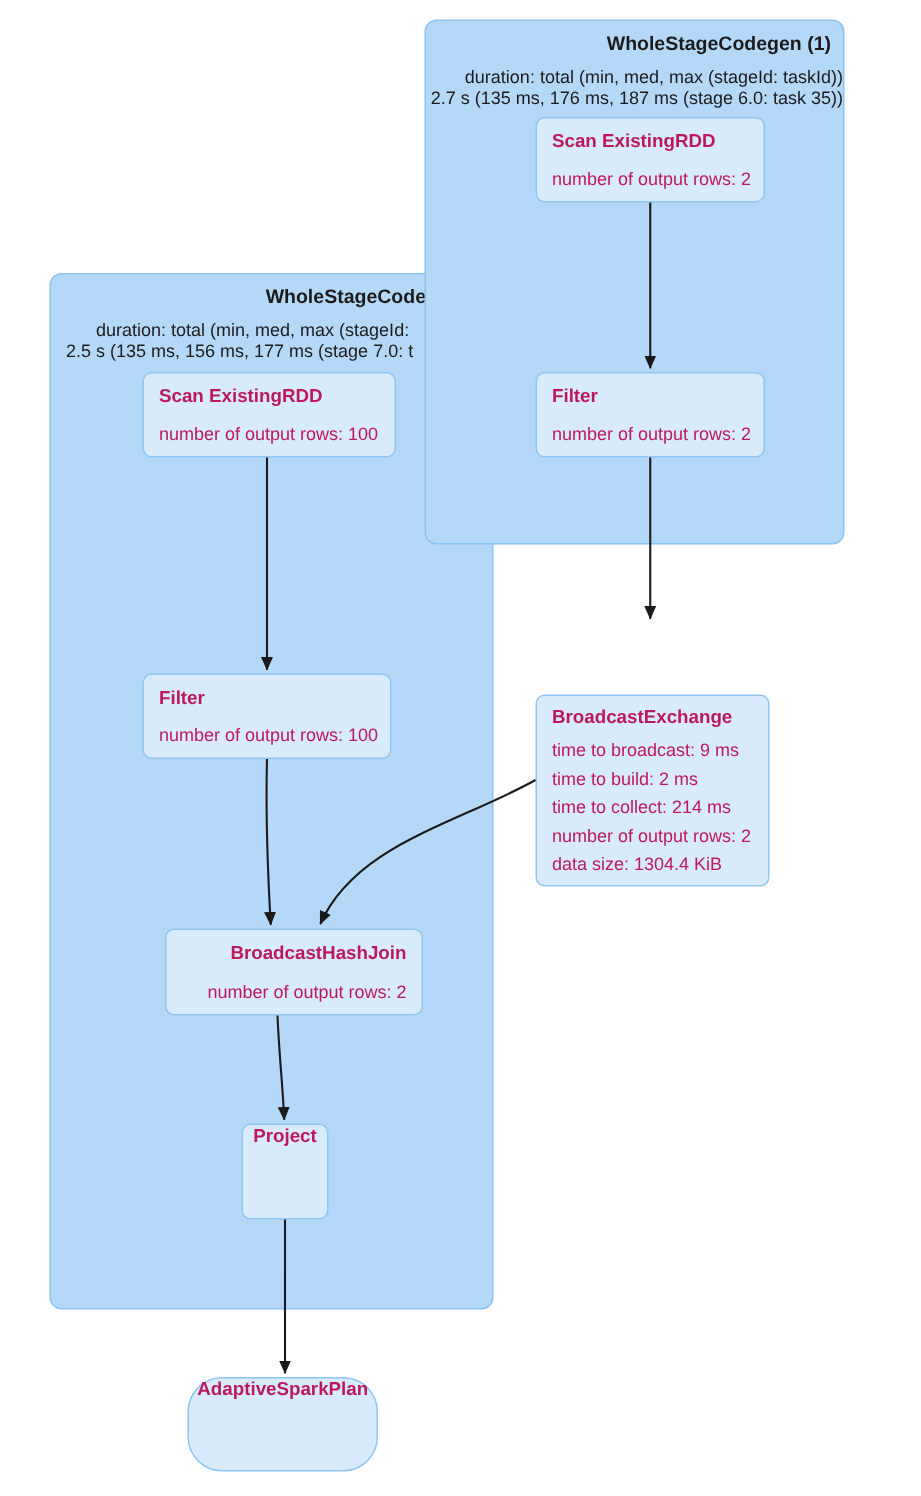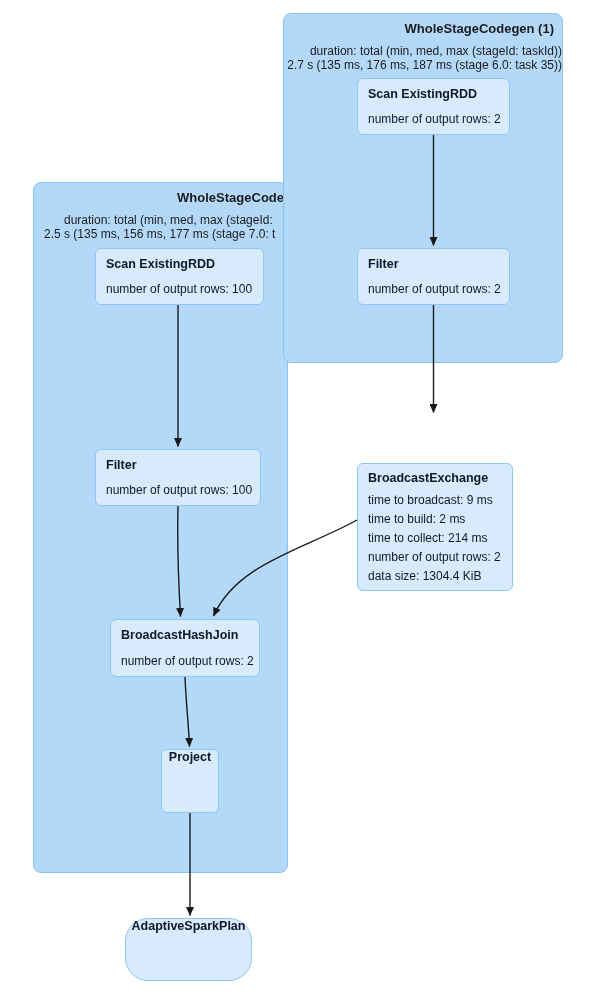--- a/index.html
+++ b/index.html
@@ -5,44 +5,44 @@
   html,body{margin:0;padding:0;background:#FFFFFF;}
   .canvas{
     position:relative;width:614px;height:997px;overflow:hidden;
     font-family:"Liberation Sans", sans-serif;color:#1B1B1D;background:#FFFFFF;
   }
   .cluster{
     position:absolute;box-sizing:border-box;
     background:#B4D9F8;border:1px solid #8CC4F1;border-radius:8px;
   }
   .cluster-right{left:283px;top:13px;width:280px;height:350px;z-index:3;}
-  .cluster-left{left:33px;top:182px;width:255px;height:691px;z-index:1;}
+  .cluster-left{left:33px;top:182px;width:296px;height:691px;z-index:1;}
   .cr-title{position:absolute;top:7px;right:8px;font-weight:bold;font-size:13px;white-space:nowrap;}
   .cr-dur{position:absolute;top:31px;left:0;right:0;text-align:right;font-size:12px;line-height:13.5px;}
   .cr-dur div{white-space:nowrap;}
   .cl-clip{position:absolute;left:0;top:0;width:250px;height:78px;overflow:hidden;}
   .cl-title{position:absolute;top:7px;left:0;width:250px;text-align:right;font-weight:bold;font-size:13px;white-space:nowrap;}
   .cl-d1{position:absolute;top:31px;left:30px;font-size:12px;line-height:13.5px;white-space:nowrap;}
   .cl-d2{position:absolute;top:44.5px;left:10px;font-size:12px;line-height:13.5px;white-space:nowrap;}
   .node{
     position:absolute;box-sizing:border-box;z-index:5;
-    background:#D8EBFC;border:1px solid #8FC6F2;border-radius:6px;color:#0f172a;
+    background:#D8EBFC;border:1px solid #8FC6F2;border-radius:6px;color:#be185d;
   }
   .node-flex{display:flex;flex-direction:column;justify-content:space-between;padding:8px 10px;}
   .node-center{display:flex;justify-content:center;}
   .node-title{font-weight:bold;font-size:12.5px;white-space:nowrap;}
   .node-metric{font-size:12px;white-space:nowrap;}
   .be-metrics{margin-top:6px;font-size:12px;line-height:19px;}
   .be-metrics div{white-space:nowrap;}
   #scan1{left:357px;top:78px;width:153px;height:57px;}
   #filter1{left:357px;top:248px;width:153px;height:57px;}
   #scan2{left:95px;top:248px;width:169px;height:57px;}
   #filter2{left:95px;top:449px;width:166px;height:57px;}
   #bexch{left:357px;top:415px;width:156px;height:128px;padding:7px 8px 5px 10px;margin-top:48px;}
-  #bhj{left:110px;top:619px;width:150px;height:58px;}
+  #bhj{left:110px;top:619px;width:172px;height:58px;align-items:flex-end;}
   #project{left:161px;top:749px;width:58px;height:64px;}
   #asp{left:125px;top:918px;width:127px;height:63px;border-radius:23px;}
   .edges{position:absolute;left:0;top:0;z-index:10;pointer-events:none;}
 </style>
 </head>
 <body>
 
 <div class="canvas">
 
   <div class="cluster cluster-left">

